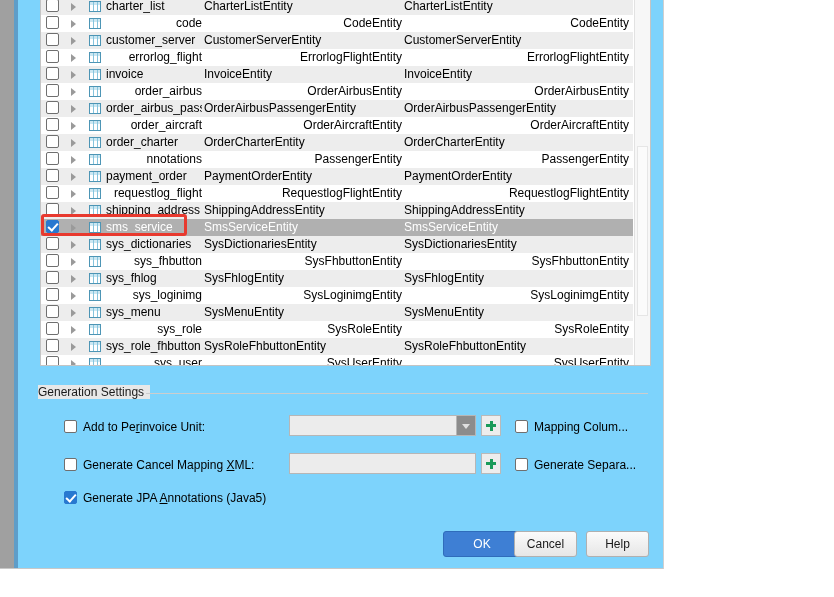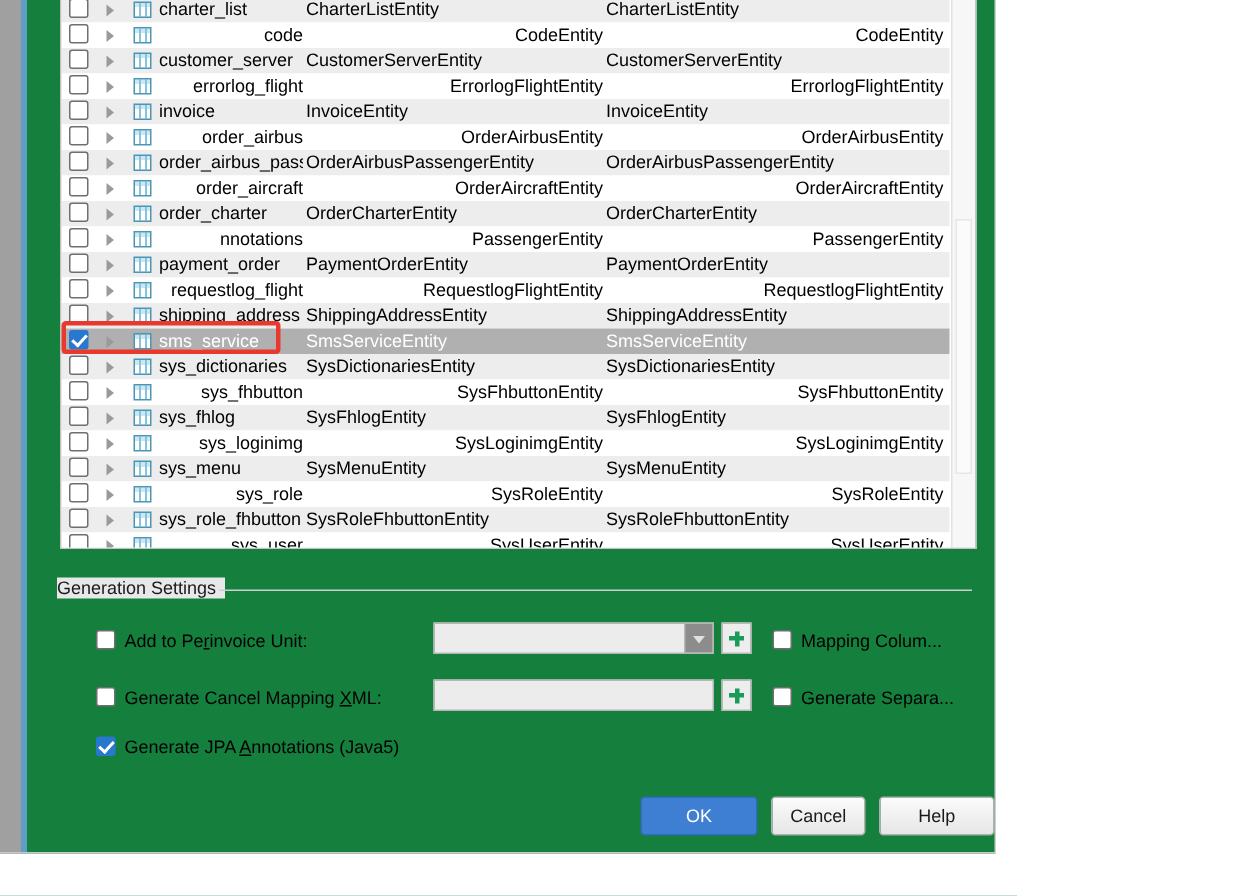--- a/index.html
+++ b/index.html
@@ -17,21 +17,21 @@
     color: #000000;
   }
 
   
   #dialog {
     position: absolute;
     left: 0;
     top: 0;
     width: 664px;
     height: 569px;
-    background: #15803d;
+    background: #7dd3fc;
     box-sizing: border-box;
   }
   #dlg-edge-gray {
     position: absolute;
     left: 0; top: 0;
     width: 14px; height: 569px;
     background: #a0a0a0;
   }
   #dlg-edge-blue {
     position: absolute;
@@ -713,19 +713,19 @@
       <div class="setting-check"></div>
       <div class="setting-label">Generate Separa...</div>
     </div>
 
     <div class="setting-row" style="top:104px;">
       <div class="setting-check checked"></div>
       <div class="setting-label"><span>Generate JPA </span><u>A</u><span>nnotations (Java5)</span></div>
     </div>
   </div>
 
-  <div class="btn default" style="left:427px; top:531px; width:78px;">OK</div>
+  <div class="btn default" style="left:443px; top:531px; width:78px;">OK</div>
   <div class="btn normal" style="left:514px; top:531px; width:63px;text-align:center;">Cancel</div>
-  <div class="btn normal" style="left:586px; top:531px; width:77px;">Help</div>
+  <div class="btn normal" style="left:586px; top:531px; width:63px;">Help</div>
 
   <div id="dlg-bottom-line"></div>
   <div id="dlg-right-line"></div>
 </div>
 
 </body></html>

